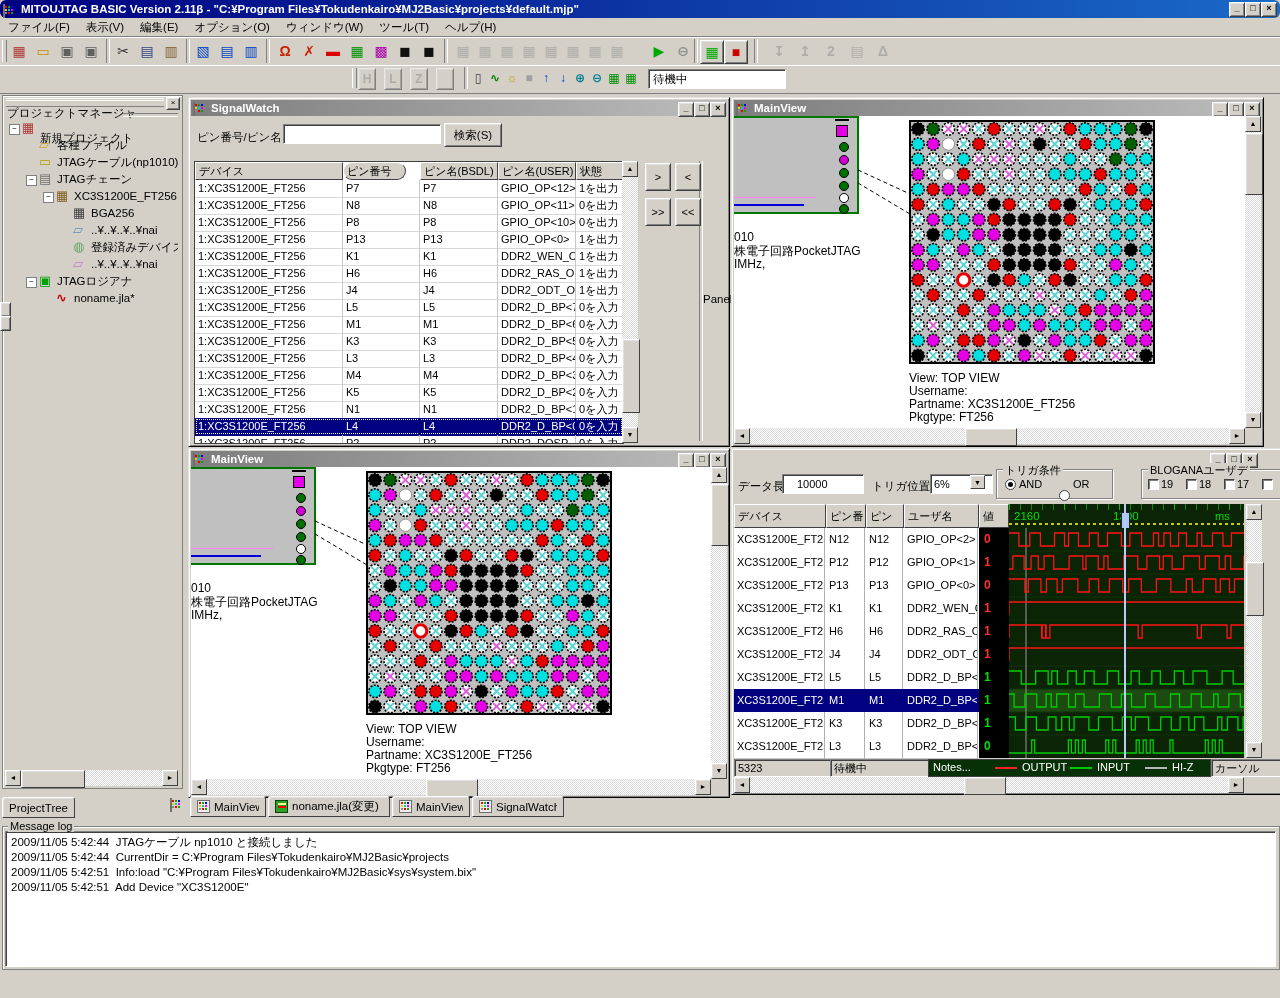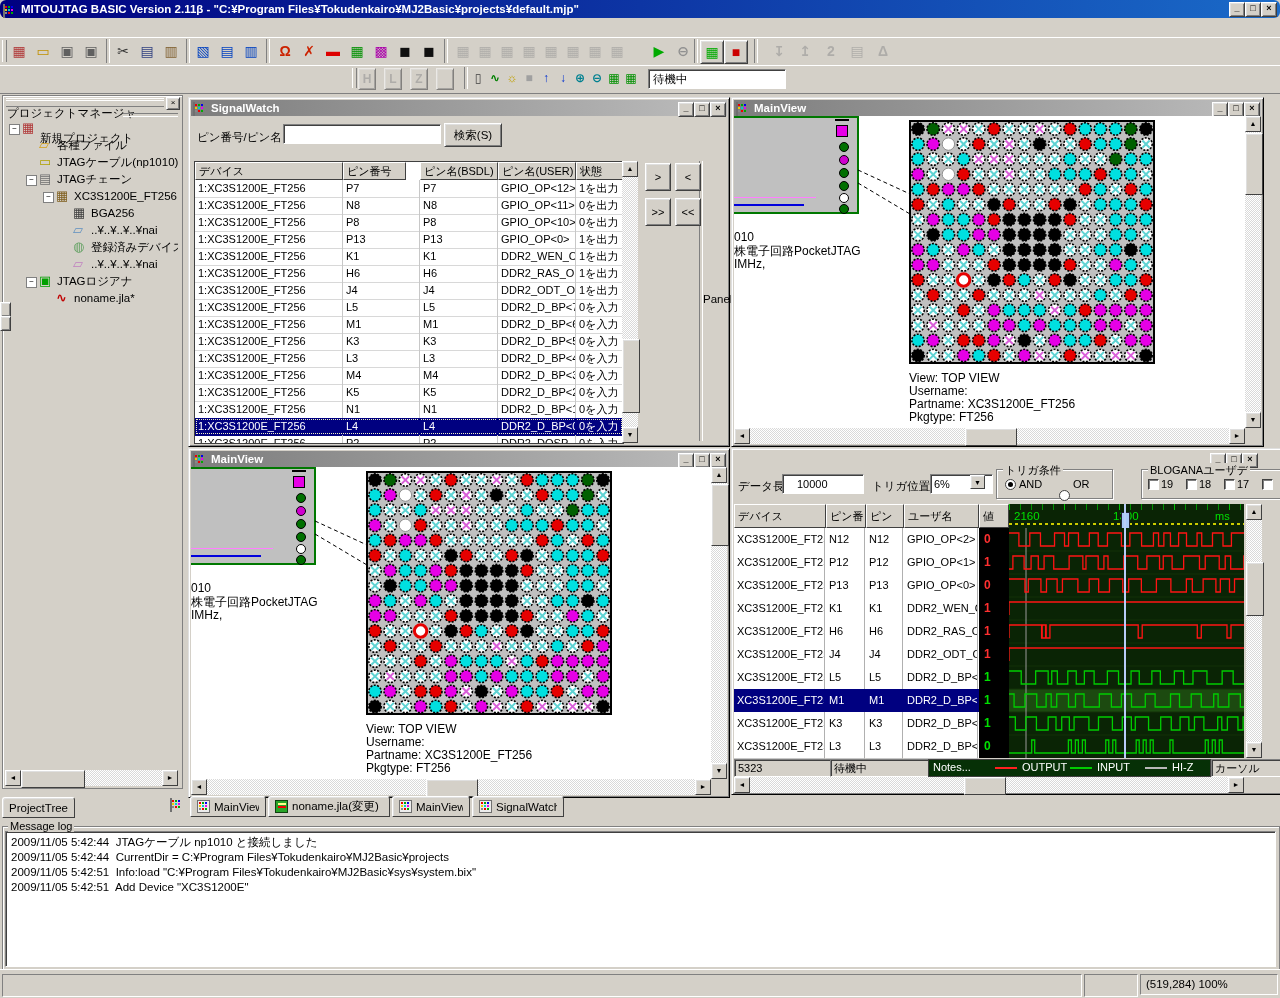--- a/index.html
+++ b/index.html
@@ -44,20 +44,21 @@
 <div id="screen">
 
   
   <div class="abs titlebar" id="apptitle" style="left:0;top:0;width:1280px;height:18px;">
     <span class="abs appicon" style="left:3px;top:2px;"></span>
     <span class="abs" style="left:21px;top:0;white-space:nowrap;">MITOUJTAG BASIC Version 2.11β - "C:¥Program Files¥Tokudenkairo¥MJ2Basic¥projects¥default.mjp"</span>
     <span id="apptitlebtns"></span>
   <div class="abs raised wbtn" style="left: 1229px; top: 2px;">_</div><div class="abs raised wbtn" style="left: 1245px; top: 2px;">□</div><div class="abs raised wbtn" style="left: 1261px; top: 2px;">×</div></div>
 
   
+  <div class="abs" id="menubar" style="left:0;top:18px;width:1280px;height:18px;border-bottom:1px solid #808080;"><span class="menuitem">ファイル(F)</span><span class="menuitem">表示(V)</span><span class="menuitem">編集(E)</span><span class="menuitem">オプション(O)</span><span class="menuitem">ウィンドウ(W)</span><span class="menuitem">ツール(T)</span><span class="menuitem">ヘルプ(H)</span></div>
 
   
   <div class="abs" id="toolrow1" style="left:0;top:37px;width:1280px;height:28px;border-top:1px solid #fff;">
       <div class="abs tbtn" style="left: 8px; top: 2px; width: 22px; height: 22px; line-height: 22px; font-size: 14px; color: rgb(176, 56, 56); font-weight: bold;">▦</div>
       <div class="abs tbtn" style="left: 32px; top: 2px; width: 22px; height: 22px; line-height: 22px; font-size: 14px; color: rgb(192, 144, 0); font-weight: bold;">▭</div>
       <div class="abs tbtn" style="left: 56px; top: 2px; width: 22px; height: 22px; line-height: 22px; font-size: 14px; color: rgb(96, 96, 96); font-weight: bold;">▣</div>
       <div class="abs tbtn" style="left: 80px; top: 2px; width: 22px; height: 22px; line-height: 22px; font-size: 14px; color: rgb(96, 96, 96); font-weight: bold;">▣</div>
       <div class="abs sep" style="left: 106px; top: 1px; height: 24px;"></div>
       <div class="abs tbtn" style="left: 112px; top: 2px; width: 22px; height: 22px; line-height: 22px; font-size: 14px; color: rgb(48, 48, 48); font-weight: bold;">✂</div>
       <div class="abs tbtn" style="left: 136px; top: 2px; width: 22px; height: 22px; line-height: 22px; font-size: 14px; color: rgb(48, 64, 128); font-weight: bold;">▤</div>
@@ -190,21 +191,21 @@
     <div class="abs wtitle" style="left:2px;top:2px;width:536px;height:16px;">
       <span class="abs appicon" style="left:2px;top:1px;"></span>
       <span class="abs" style="left:20px;top:0;">SignalWatch</span>
     </div>
     <span id="swbtns"></span>
     <div class="abs" style="left:8px;top:32px;font-size:11.5px;">ピン番号/ピン名</div>
     <div class="abs sunken" style="left:94px;top:26px;width:156px;height:18px;"></div>
     <div class="abs raised tbtn" style="left:255px;top:25px;width:56px;height:22px;line-height:22px;font-size:11.5px;">検索(S)</div>
     <div class="abs" id="swtable" style="left:5px;top:63px;width:428px;height:281px;overflow:hidden;background:#fff;border:1px solid #404040;">
         <div class="abs hdrcell" style="left: 0px; top: 0px; width: 148px; height: 18px;">デバイス</div>
-        <div class="abs hdrcell" style="left: 148px; top: 0px; width: 63px; height: 18px;">ピン番号</div>
+        <div class="abs hdrcell" style="left: 148px; top: 0px; width: 63px; height: 18px; border-radius: 9px;">ピン番号</div>
         <div class="abs hdrcell" style="left: 225px; top: 0px; width: 78px; height: 18px;">ピン名(BSDL)</div>
         <div class="abs hdrcell" style="left: 303px; top: 0px; width: 78px; height: 18px;">ピン名(USER)</div>
         <div class="abs hdrcell" style="left: 381px; top: 0px; width: 47px; height: 18px;">状態</div>
         <div class="abs" style="left: 0px; top: 18px; width: 428px; height: 17px;">
           <div class="cell" style="left: 0px; top: 0px; width: 144px; height: 17px; line-height: 16px; padding-left: 3px; border-right: 1px solid rgb(200, 200, 200); border-bottom: 1px solid rgb(216, 216, 216);">1:XC3S1200E_FT256</div>
           <div class="cell" style="left: 148px; top: 0px; width: 73px; height: 17px; line-height: 16px; padding-left: 3px; border-right: 1px solid rgb(200, 200, 200); border-bottom: 1px solid rgb(216, 216, 216);">P7</div>
           <div class="cell" style="left: 225px; top: 0px; width: 74px; height: 17px; line-height: 16px; padding-left: 3px; border-right: 1px solid rgb(200, 200, 200); border-bottom: 1px solid rgb(216, 216, 216);">P7</div>
           <div class="cell" style="left: 303px; top: 0px; width: 74px; height: 17px; line-height: 16px; padding-left: 3px; border-right: 1px solid rgb(200, 200, 200); border-bottom: 1px solid rgb(216, 216, 216);">GPIO_OP&lt;12&gt;</div>
           <div class="cell" style="left: 381px; top: 0px; width: 43px; height: 17px; line-height: 16px; padding-left: 3px; border-right: 1px solid rgb(200, 200, 200); border-bottom: 1px solid rgb(216, 216, 216);">1を出力</div>
         </div>
@@ -1531,21 +1532,14 @@
   <div class="abs" style="left:8px;top:820px;font-size:11px;background:#d4d0c8;padding:0 2px;z-index:2;">Message log</div>
   <div class="abs" style="left:2px;top:826px;width:1276px;height:142px;border:1px solid #808080;box-shadow:inset 1px 1px 0 #fff;"></div>
   <div class="abs sunken" style="left:5px;top:831px;width:1269px;height:134px;overflow:hidden;">
     <div id="loglines" class="loglines" style="padding:3px 5px;">2009/11/05 5:42:44  JTAGケーブル np1010 と接続しました
 2009/11/05 5:42:44  CurrentDir = C:¥Program Files¥Tokudenkairo¥MJ2Basic¥projects
 2009/11/05 5:42:51  Info:load "C:¥Program Files¥Tokudenkairo¥MJ2Basic¥sys¥system.bix"
 2009/11/05 5:42:51  Add Device "XC3S1200E"</div>
   </div>
 
   
-  <div class="abs" style="left:0;top:969px;width:1280px;height:29px;border-top:1px solid #fff;">
-    <div class="abs" style="left:2px;top:4px;width:1078px;height:21px;border:1px solid;border-color:#808080 #fff #fff #808080;"></div>
-    <div class="abs" style="left:1084px;top:4px;width:52px;height:21px;border:1px solid;border-color:#808080 #fff #fff #808080;"></div>
-    <div class="abs" style="left:1140px;top:4px;width:138px;height:21px;border:1px solid;border-color:#808080 #fff #fff #808080;line-height:19px;padding-left:5px;font-size:11.5px;box-sizing:border-box;">
-      <span>(519,284) 100%</span>
-    </div>
-  </div>
 
 </div>
 
 </body></html>

